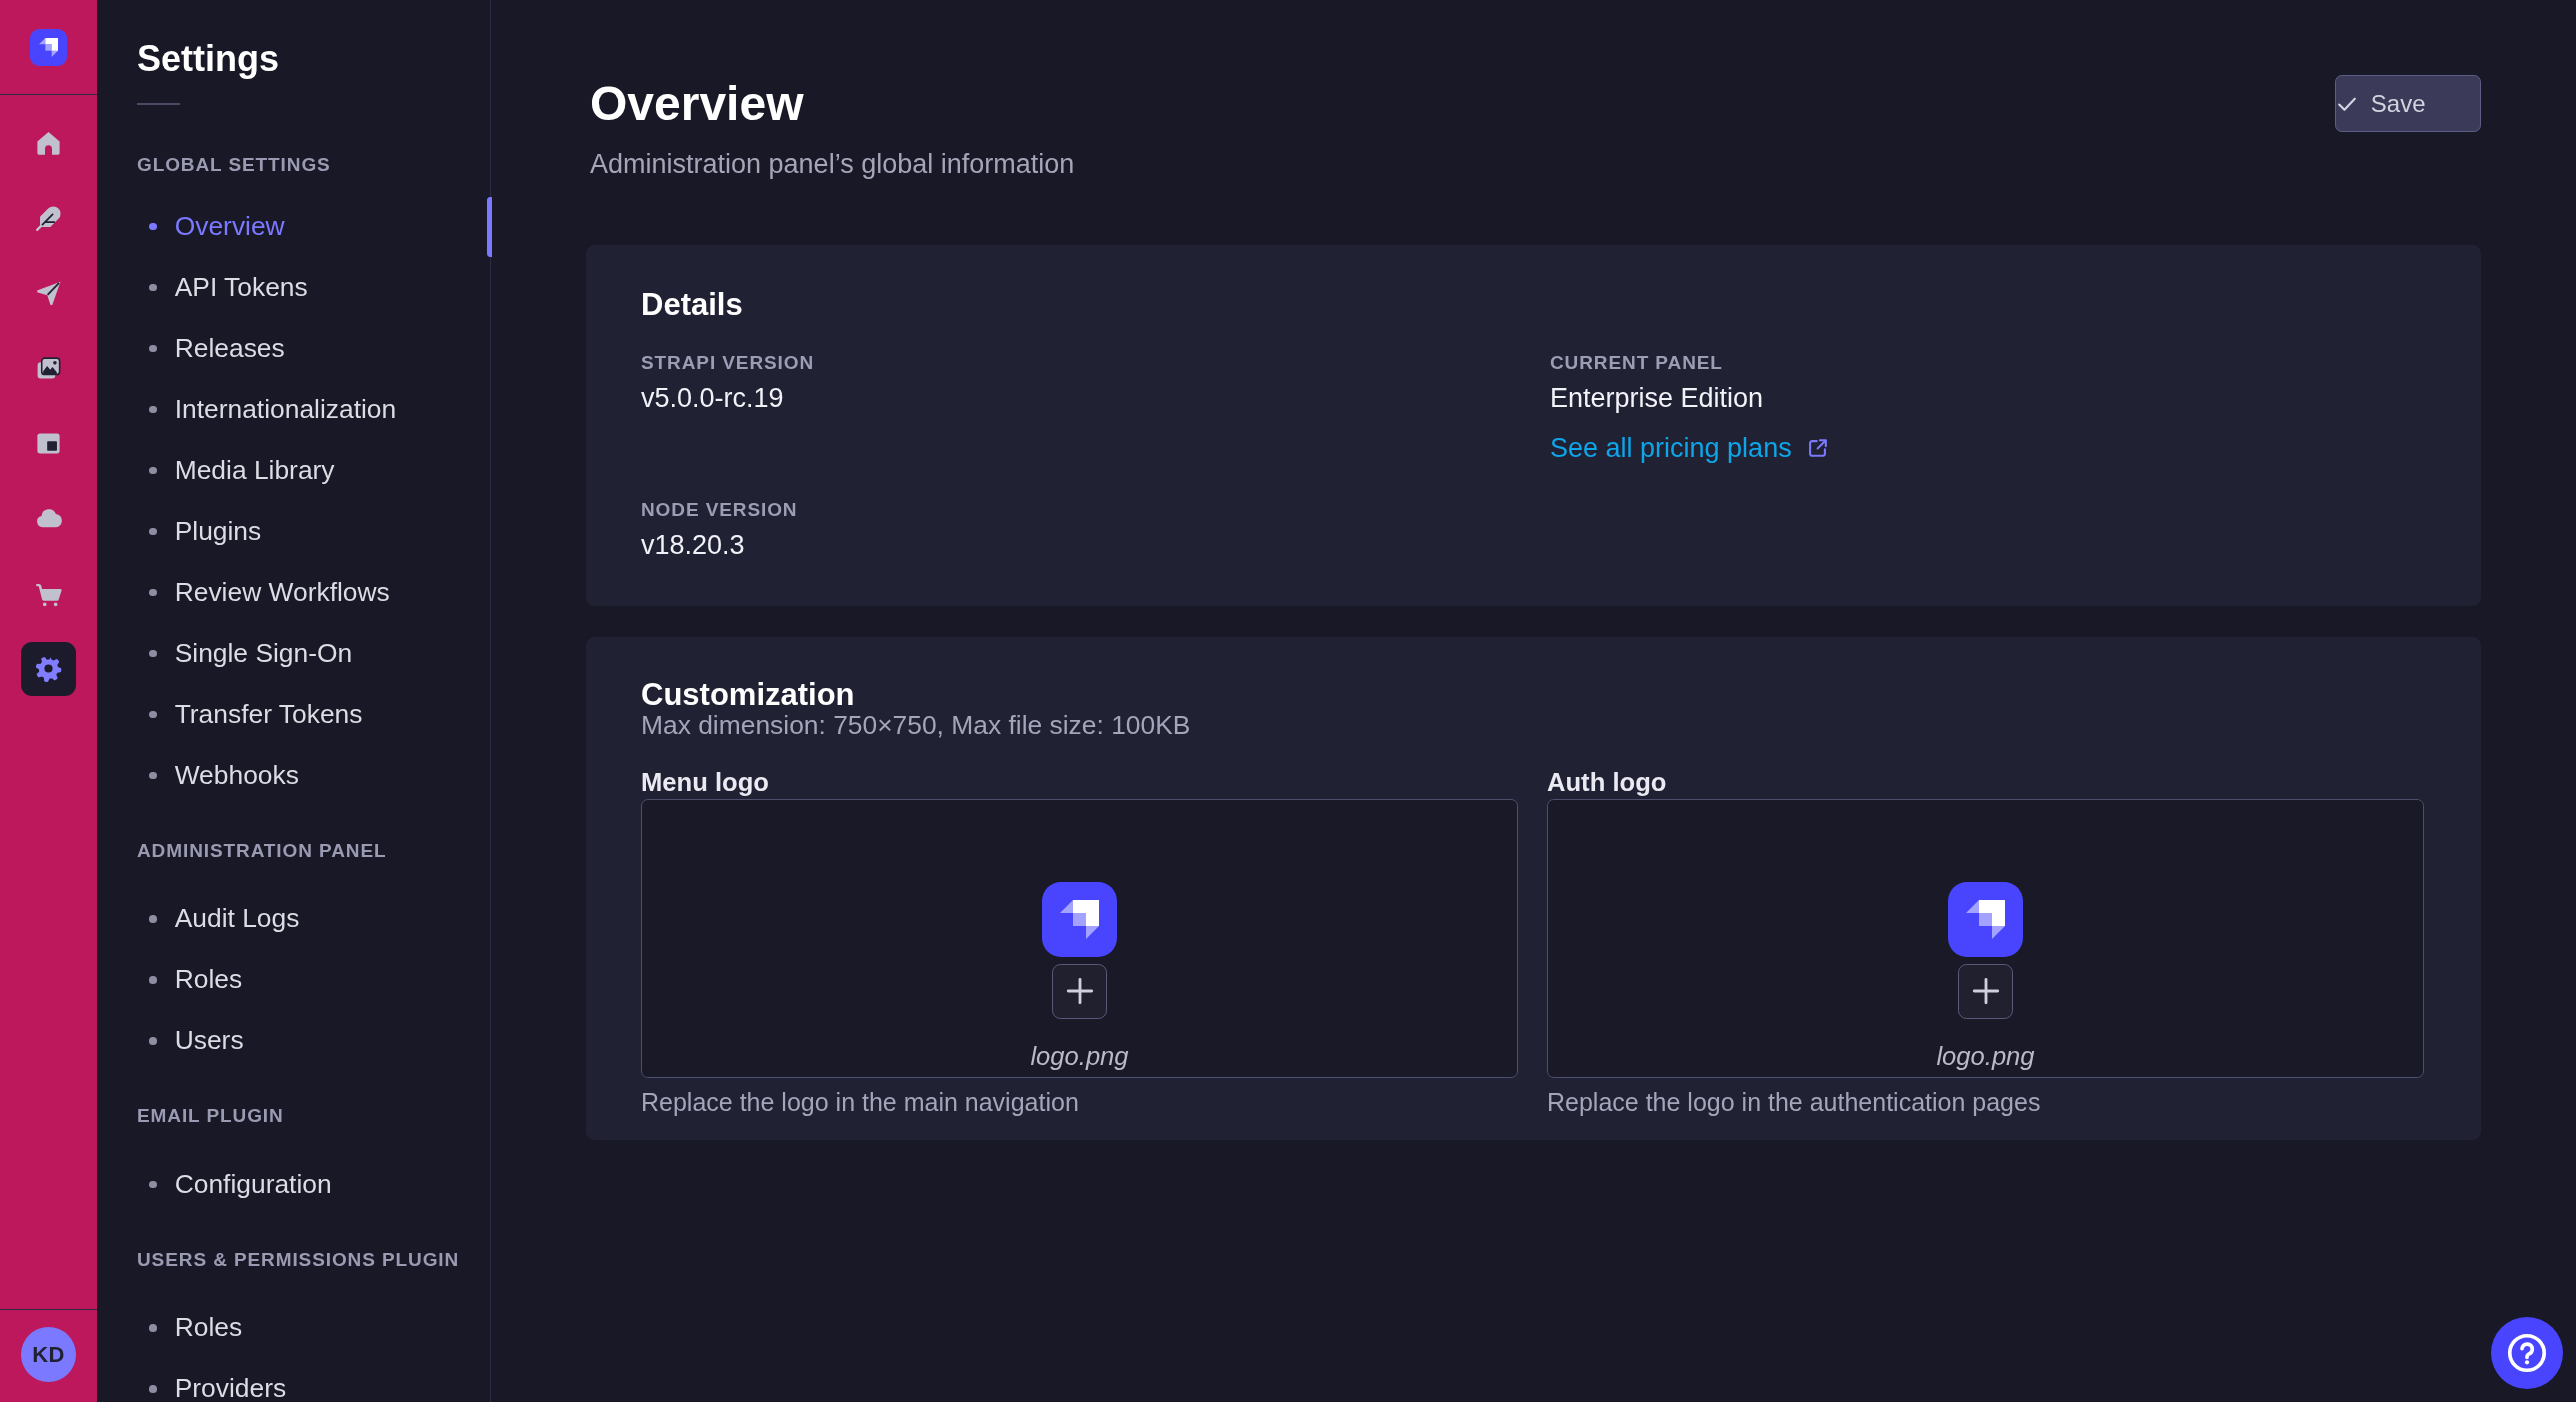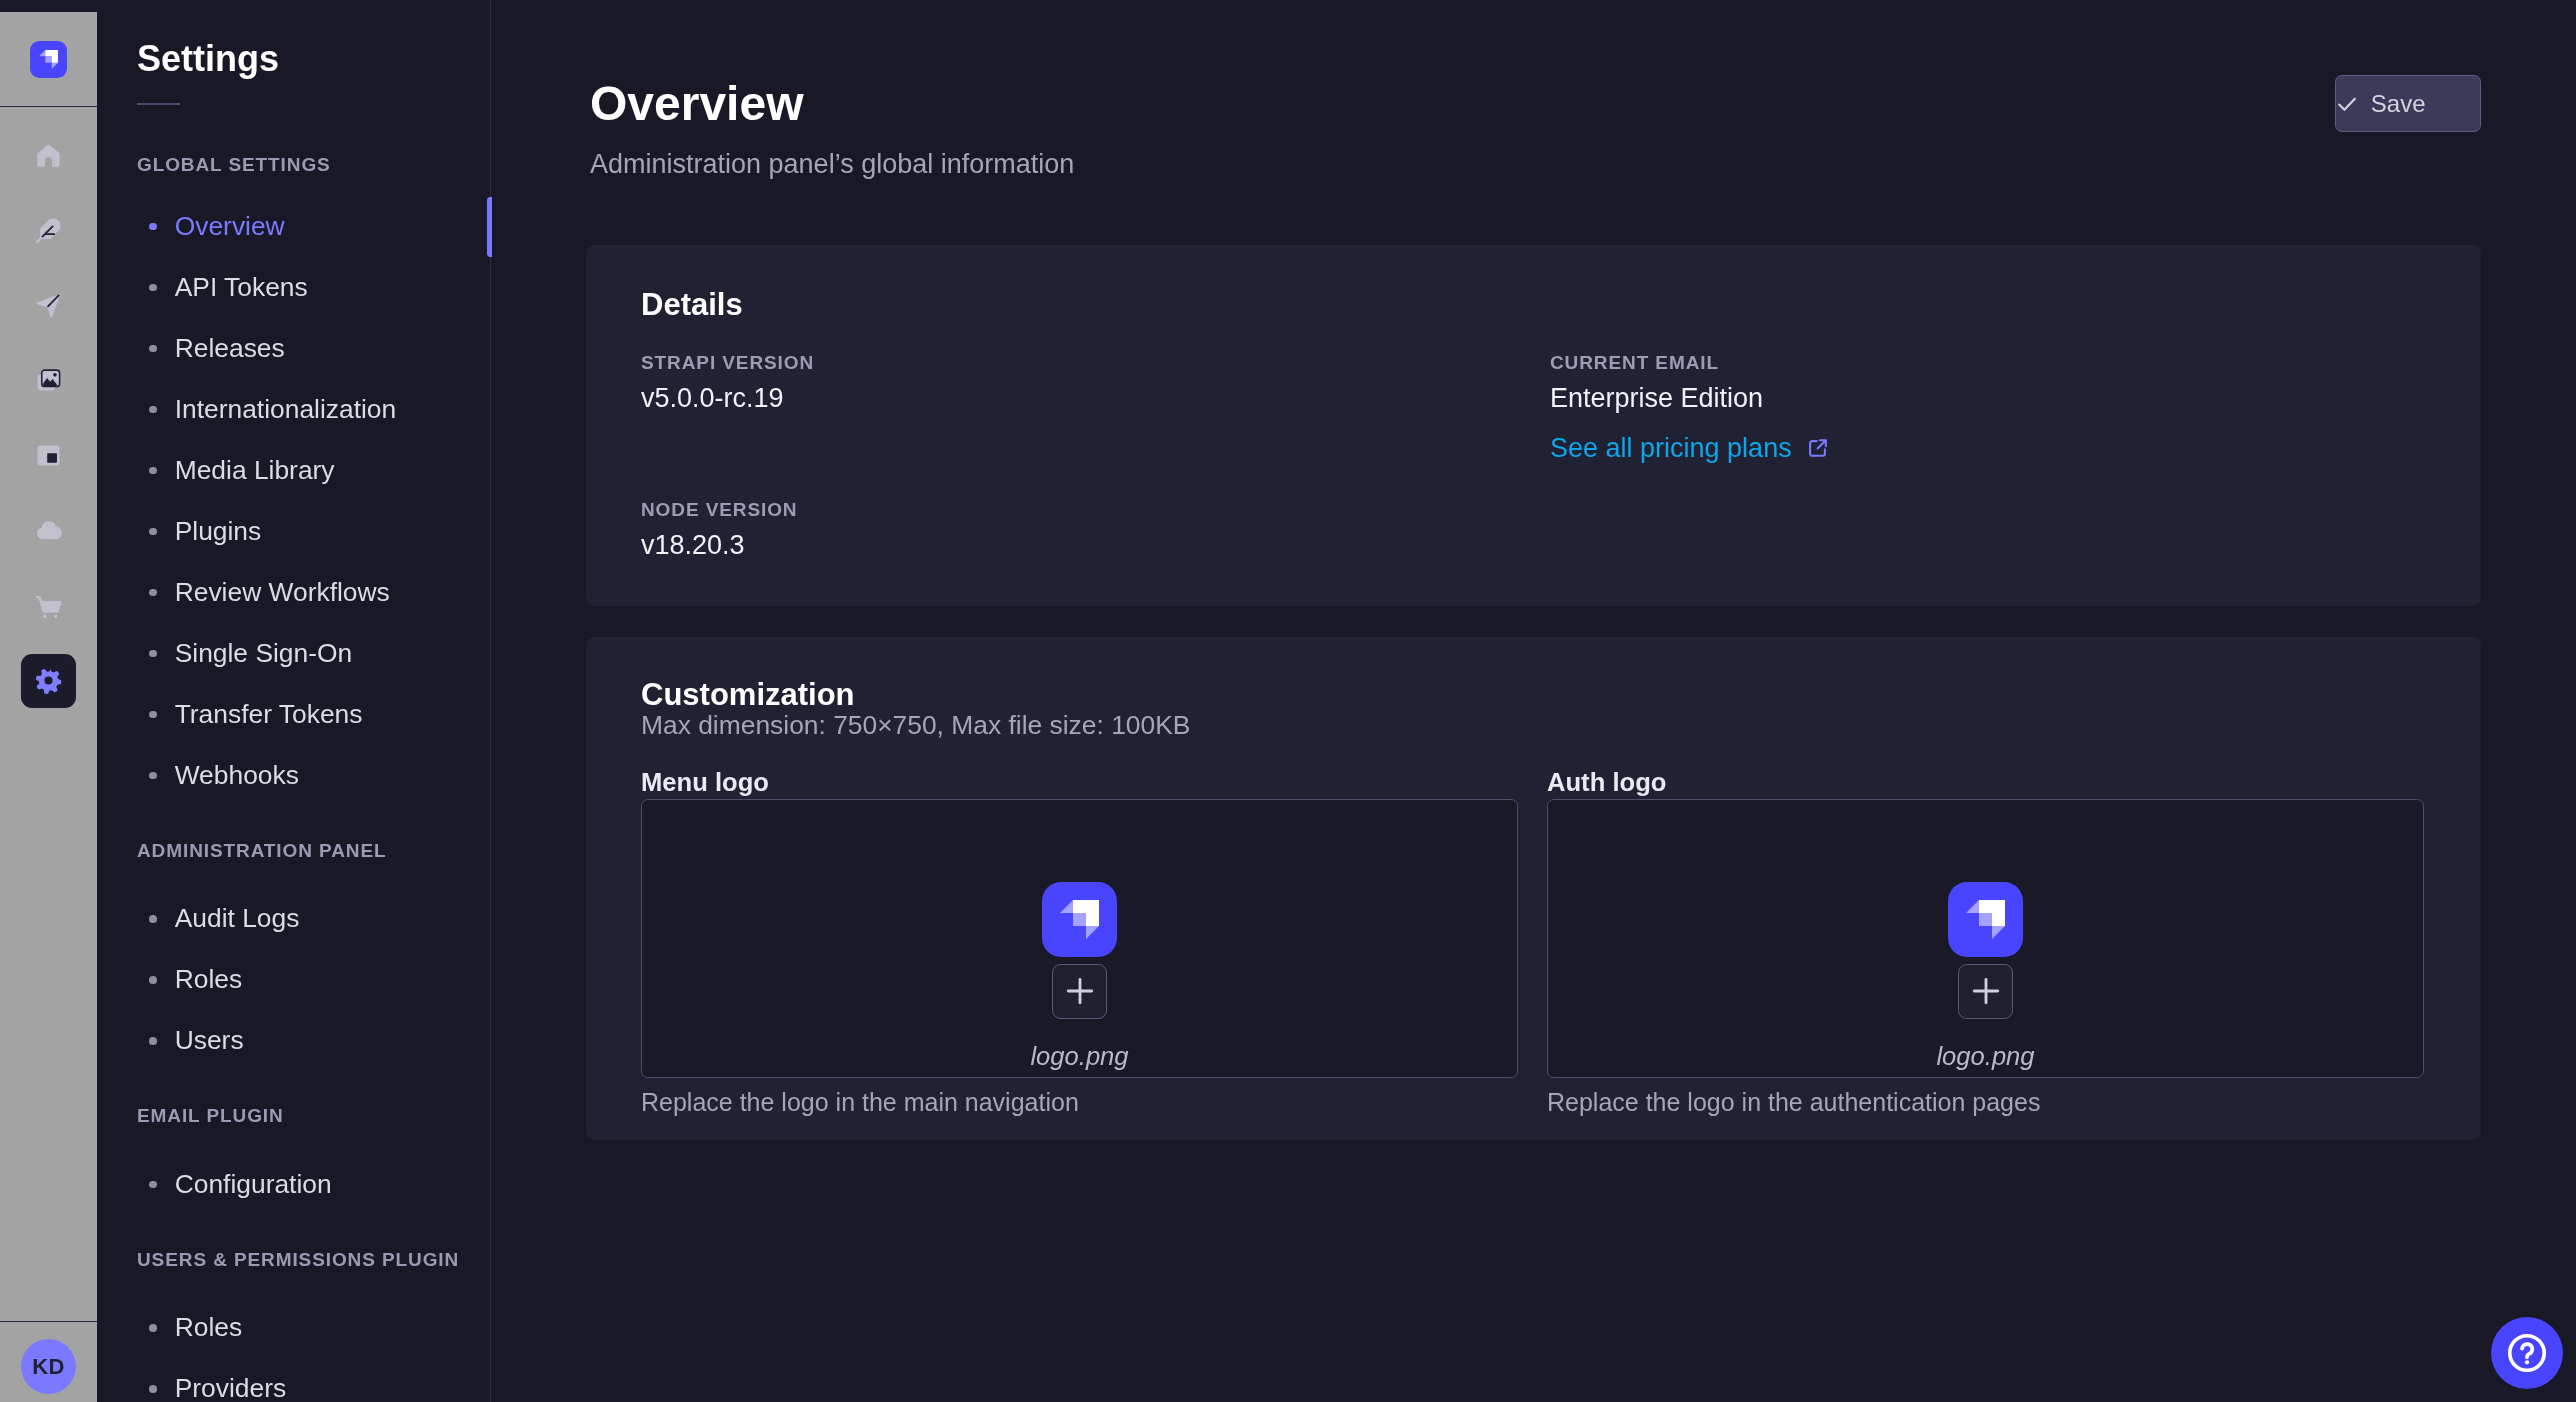--- a/index.html
+++ b/index.html
@@ -8,22 +8,22 @@
     background:#181826;
     font-family:"Liberation Sans", sans-serif;
     position:relative;
     overflow:hidden;
     color:#dcdce4;
   }
   svg { display:block; }
 
   
   .rail {
-    position:absolute; left:0; top:12px; bottom:0; width:98px;
-    background:#a3a3a3;
+    position:absolute; left:0; top:0; bottom:0; width:98px;
+    background:#be185d;
     border-right:1.7px solid #2b2b43;
   }
   .rail-top {
     height:95px;
     border-bottom:1.7px solid #2b2b43;
     display:flex; align-items:center; justify-content:center;
   }
   .brand-tile {
     width:37px; height:37px; border-radius:9.4px;
     background:#4945ff;
@@ -440,21 +440,21 @@
 
   <section class="card card-details">
     <h2>Details</h2>
 
     <div class="field f-r1c1">
       <div class="f-label">STRAPI VERSION</div>
       <div class="f-value">v5.0.0-rc.19</div>
     </div>
 
     <div class="field f-r1c2">
-      <div class="f-label">CURRENT EMAIL</div>
+      <div class="f-label">CURRENT PANEL</div>
       <div class="f-value">Enterprise Edition</div>
     </div>
 
     <div class="field f-r2c1">
       <div class="f-label">NODE VERSION</div>
       <div class="f-value">v18.20.3</div>
     </div>
 
     <a class="pricing-link">
       <span>See all pricing plans</span>

